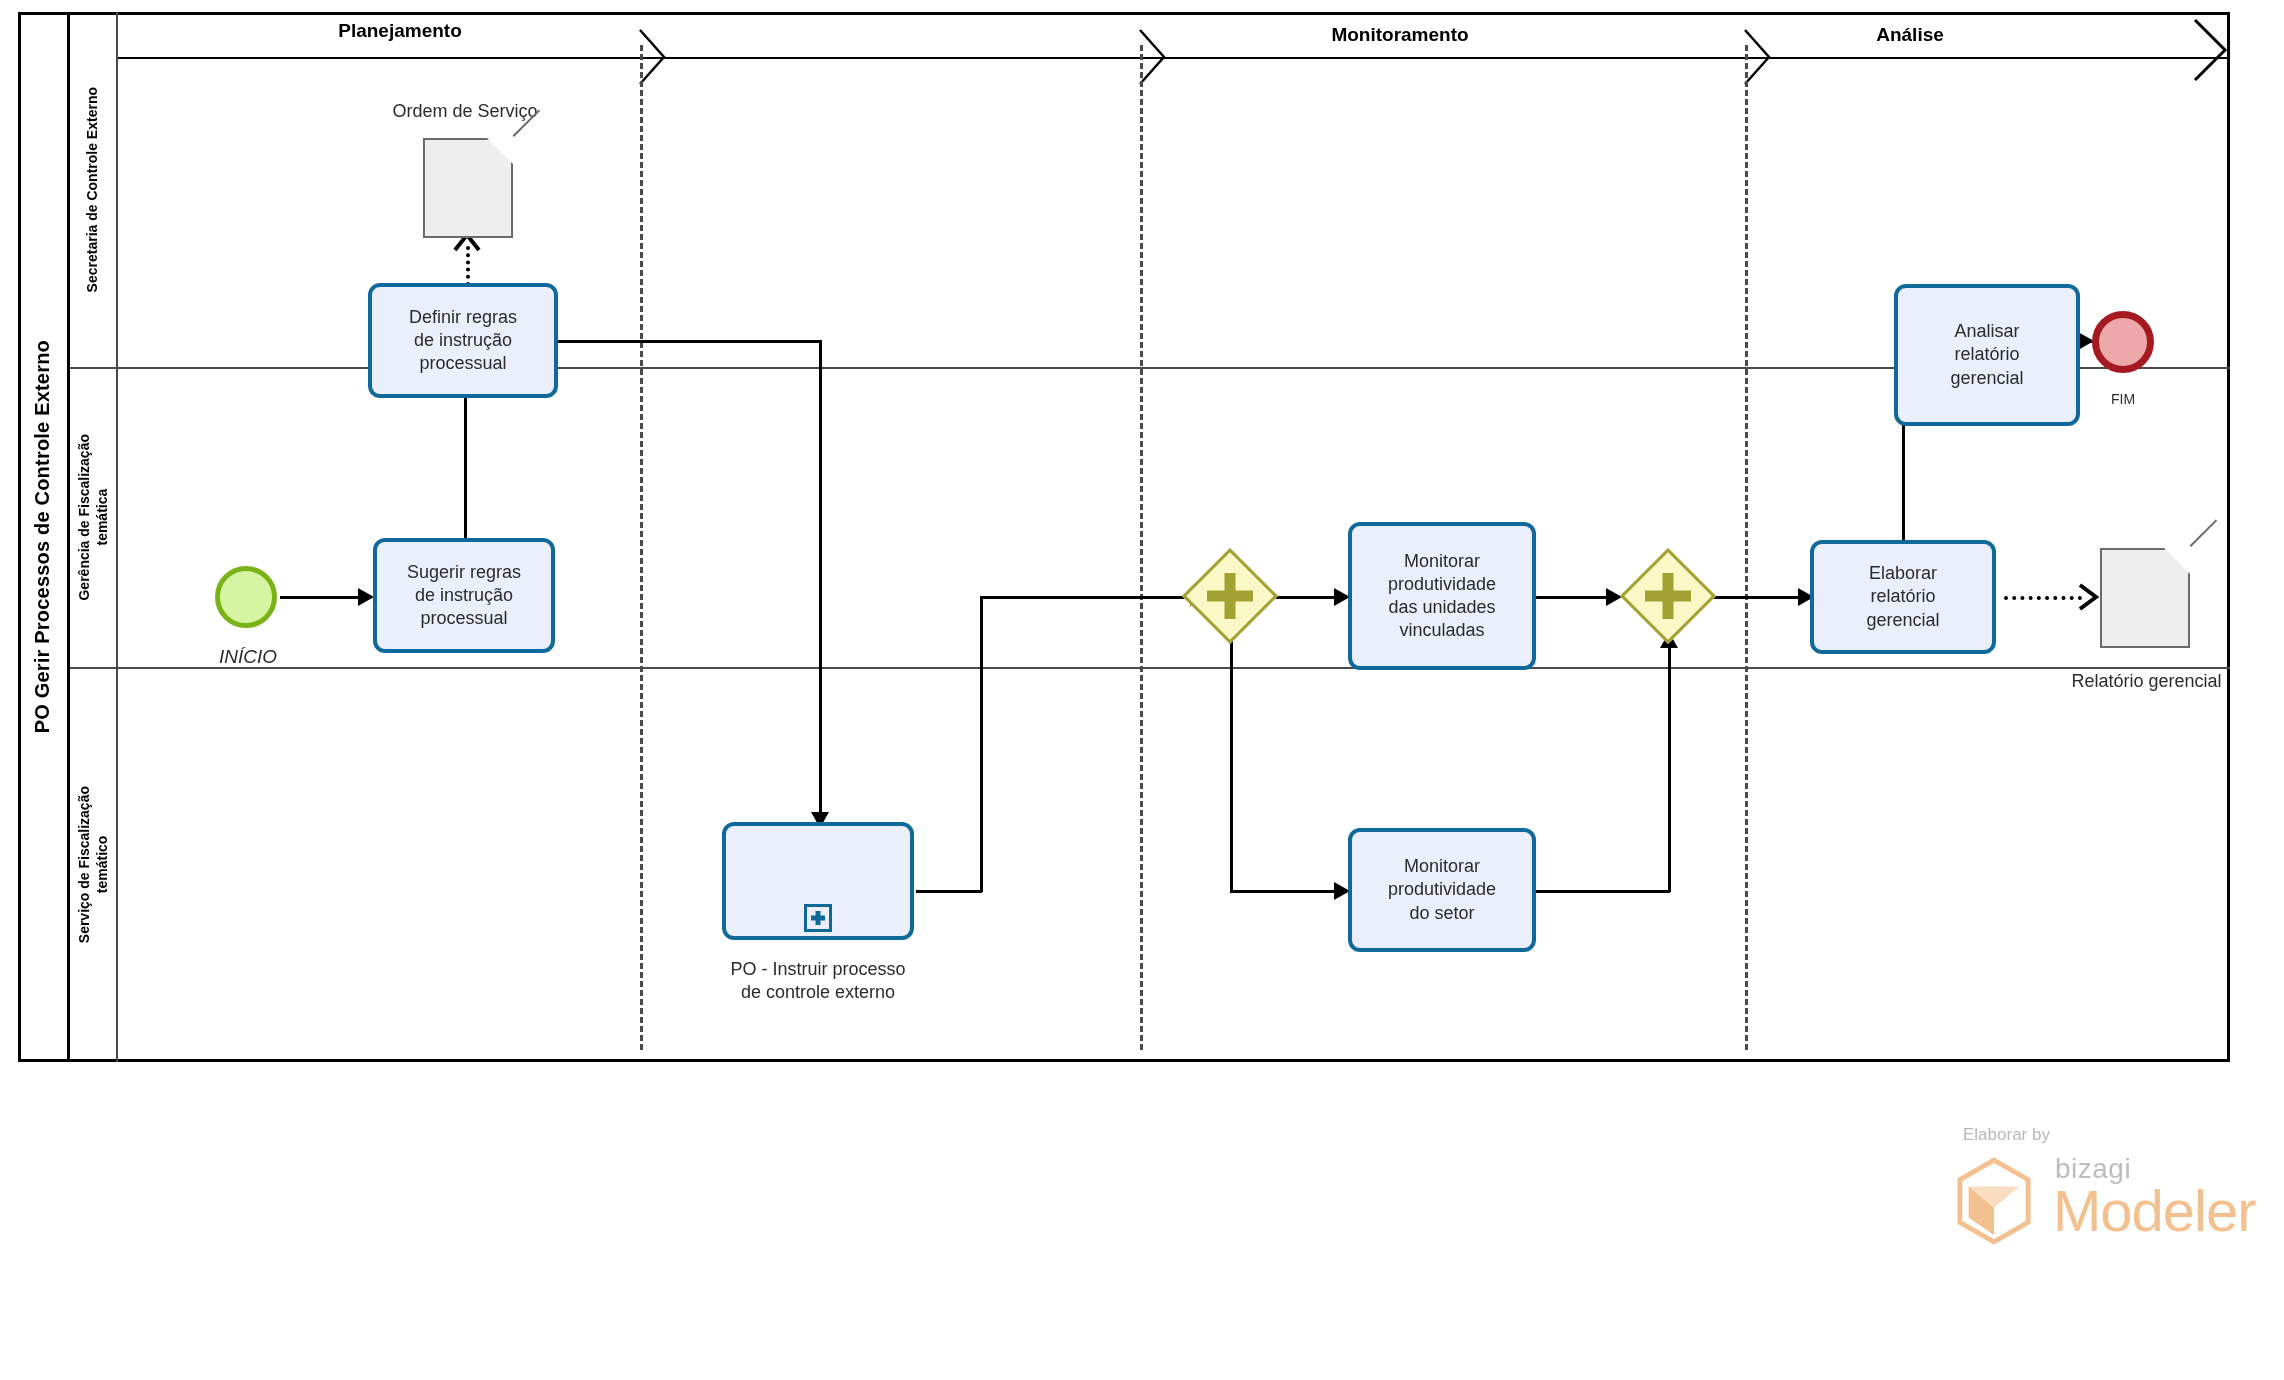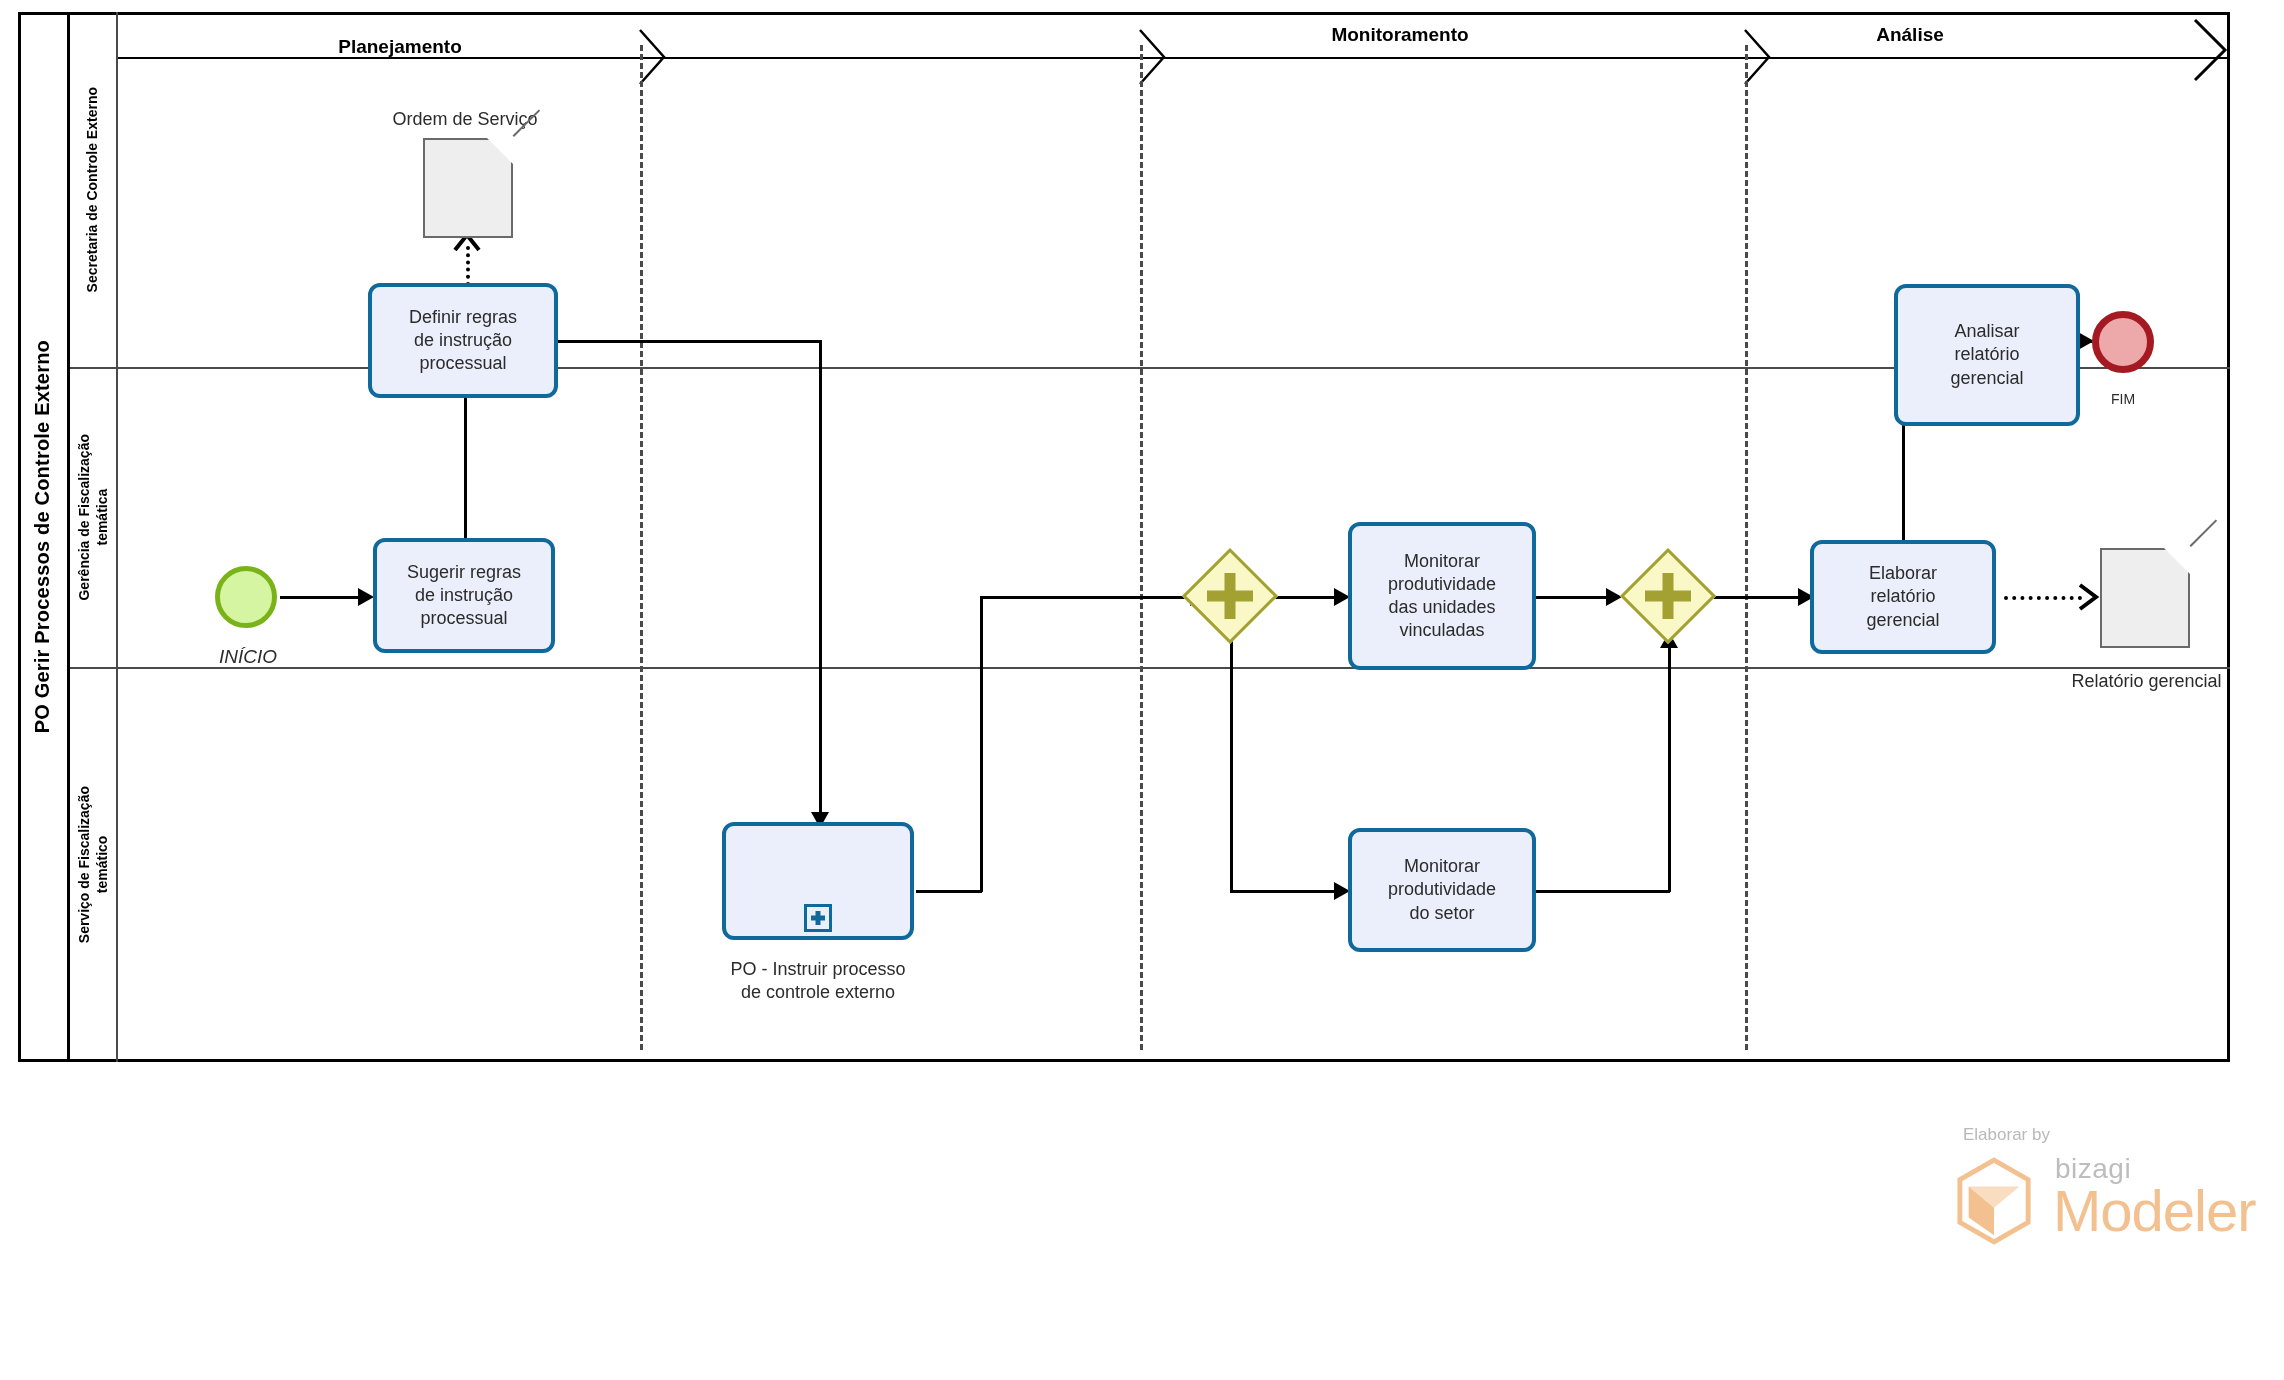--- a/index.html
+++ b/index.html
@@ -92,21 +92,21 @@
 temático</span>
       </div>
     </div>
 
     <div class="lane-divider" style="top:355px;"></div>
     <div class="lane-divider" style="top:655px;"></div>
 
     <div style="position:absolute;left:100px;top:45px;width:2112px;height:0;border-top:2px solid #000;"></div>
   </div>
 
-  <div class="phase-label" style="left:150px;width:500px;top:24px;">Planejamento</div>
+  <div class="phase-label" style="left:150px;width:500px;top:8px;">Planejamento</div>
   <div class="phase-label" style="left:1150px;width:500px;top:12px;">Monitoramento</div>
   <div class="phase-label" style="left:1660px;width:500px;top:12px;">Análise</div>
 
   <svg style="position:absolute;left:0;top:0;width:2284px;height:120px;pointer-events:none;">
     <polyline points="640,30 664,57 640,84" fill="none" stroke="#000" stroke-width="2.5"></polyline>
     <polyline points="1140,30 1164,57 1140,84" fill="none" stroke="#000" stroke-width="2.5"></polyline>
     <polyline points="1745,30 1769,57 1745,84" fill="none" stroke="#000" stroke-width="2.5"></polyline>
     <polyline points="2195,20 2225,50 2195,80" fill="none" stroke="#000" stroke-width="3"></polyline>
   </svg>
 
@@ -155,21 +155,21 @@
   <svg style="position:absolute;left:2076px;top:582px;width:28px;height:30px;">
     <polyline points="4,3 20,15 4,27" fill="none" stroke="#000" stroke-width="4"></polyline>
   </svg>
 
   <div class="conn v" style="left:1902px;top:410px;height:130px;"></div>
   <div class="arrow u" style="left:1894px;top:398px;"></div>
 
   <div class="conn h" style="left:2000px;top:340px;width:92px;"></div>
   <div class="arrow r" style="left:2078px;top:332px;"></div>
 
-  <div class="shape-label" style="left:330px;top:108px;width:270px;">Ordem de Serviço</div>
+  <div class="shape-label" style="left:330px;top:100px;width:270px;">Ordem de Serviço</div>
   <div class="doc" style="left:423px;top:138px;width:90px;height:100px;">
     <div class="doc-tri"></div>
     <div class="doc-tri-line"></div>
   </div>
 
   <div class="task" style="left:368px;top:283px;width:190px;height:115px;">Definir  regras
 de instrução
 processual</div>
 
   <div class="task" style="left:373px;top:538px;width:182px;height:115px;">Sugerir regras

